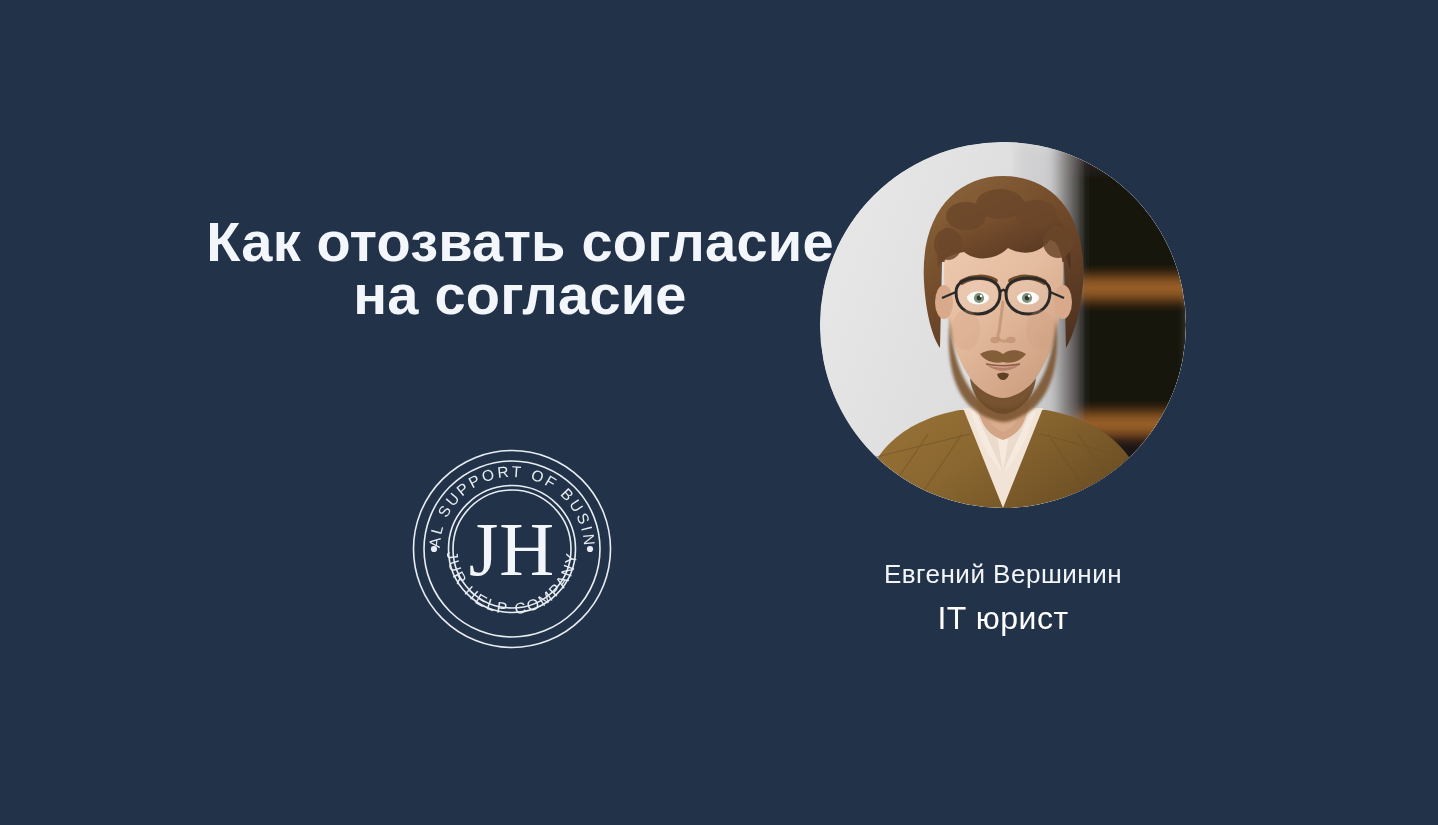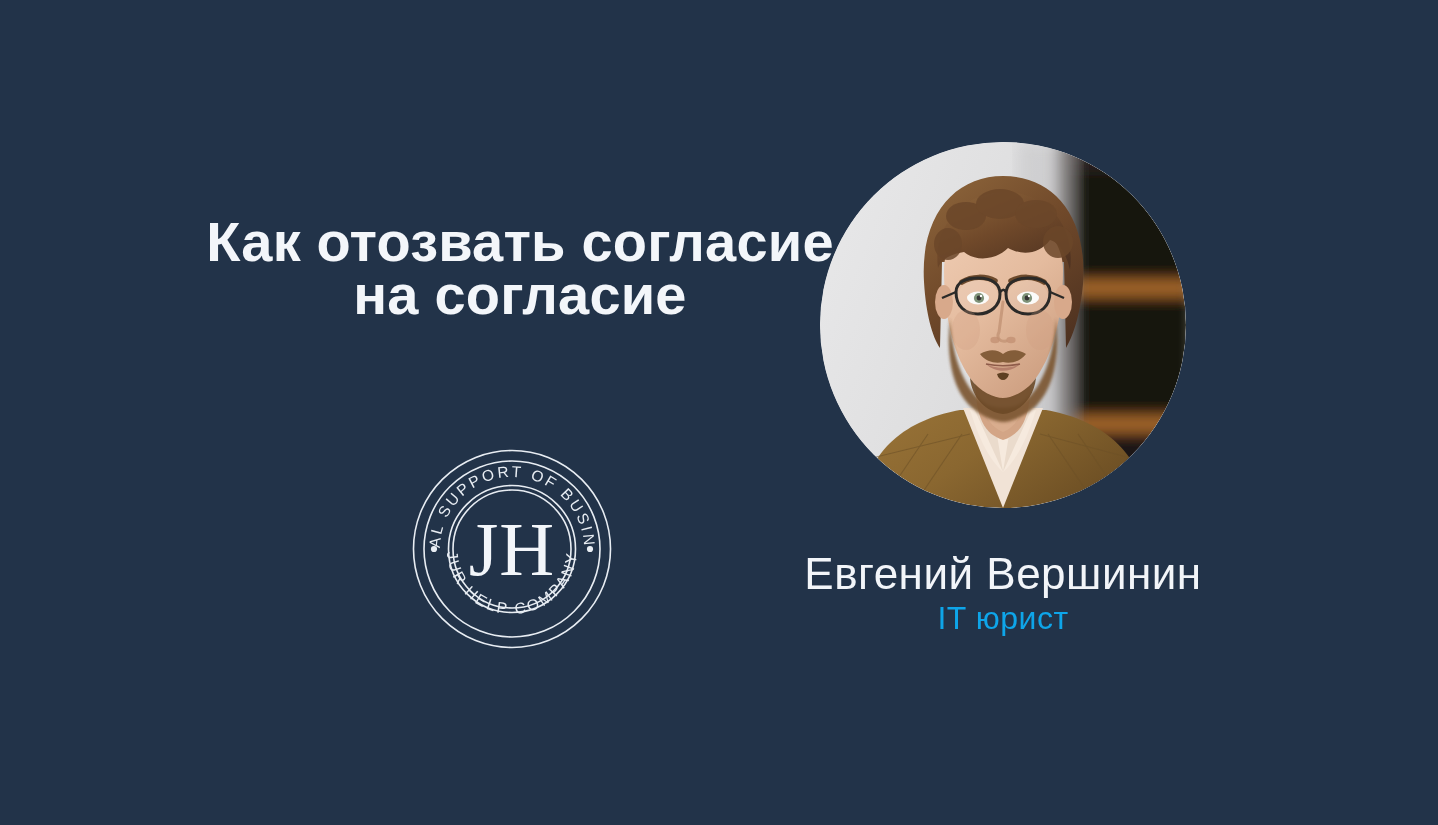--- a/index.html
+++ b/index.html
@@ -59,28 +59,28 @@
   
   .person-block {
     position:absolute;
     left:760px;
     top:552px;
     width:486px;
     text-align:center;
   }
   .person-name {
     color:#f2f5f9;
-    font-size:44px;
+    font-size:26px;
     font-weight:400;
     line-height:44px;
     letter-spacing:0.5px;
     white-space:nowrap;
   }
   .person-role {
-    color:#0ea5e9;
+    color:#ffffff;
     font-size:32px;
     font-weight:300;
     line-height:40px;
     letter-spacing:0.5px;
     margin-top:2px;
     white-space:nowrap;
   }
 </style>
 </head>
 <body>

